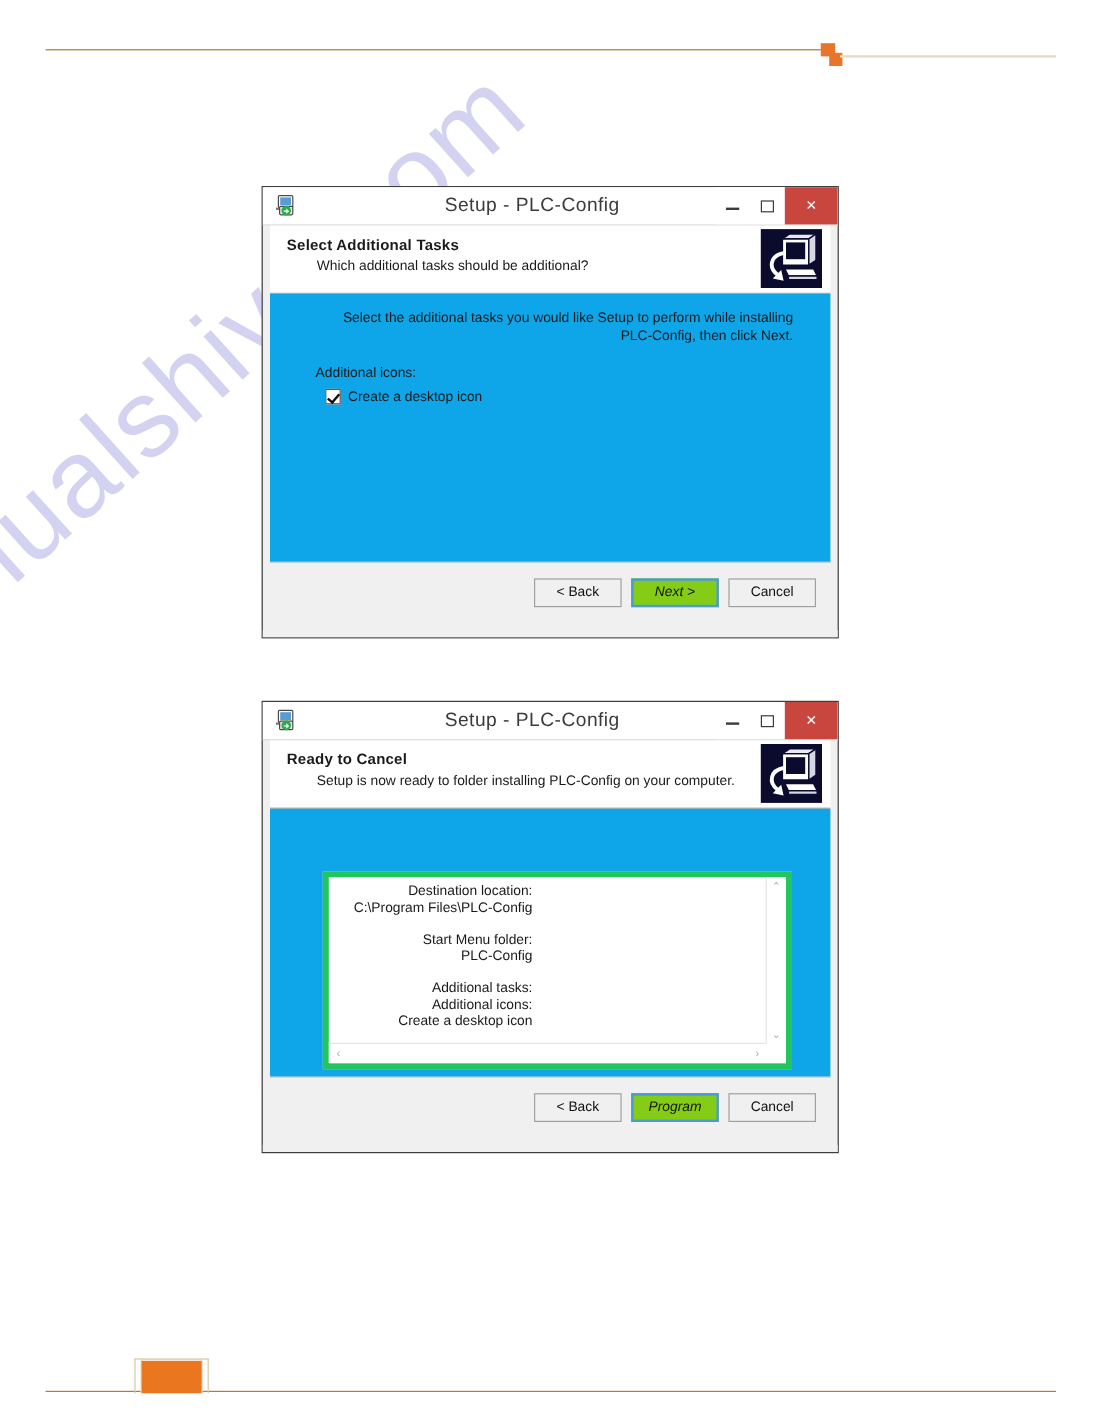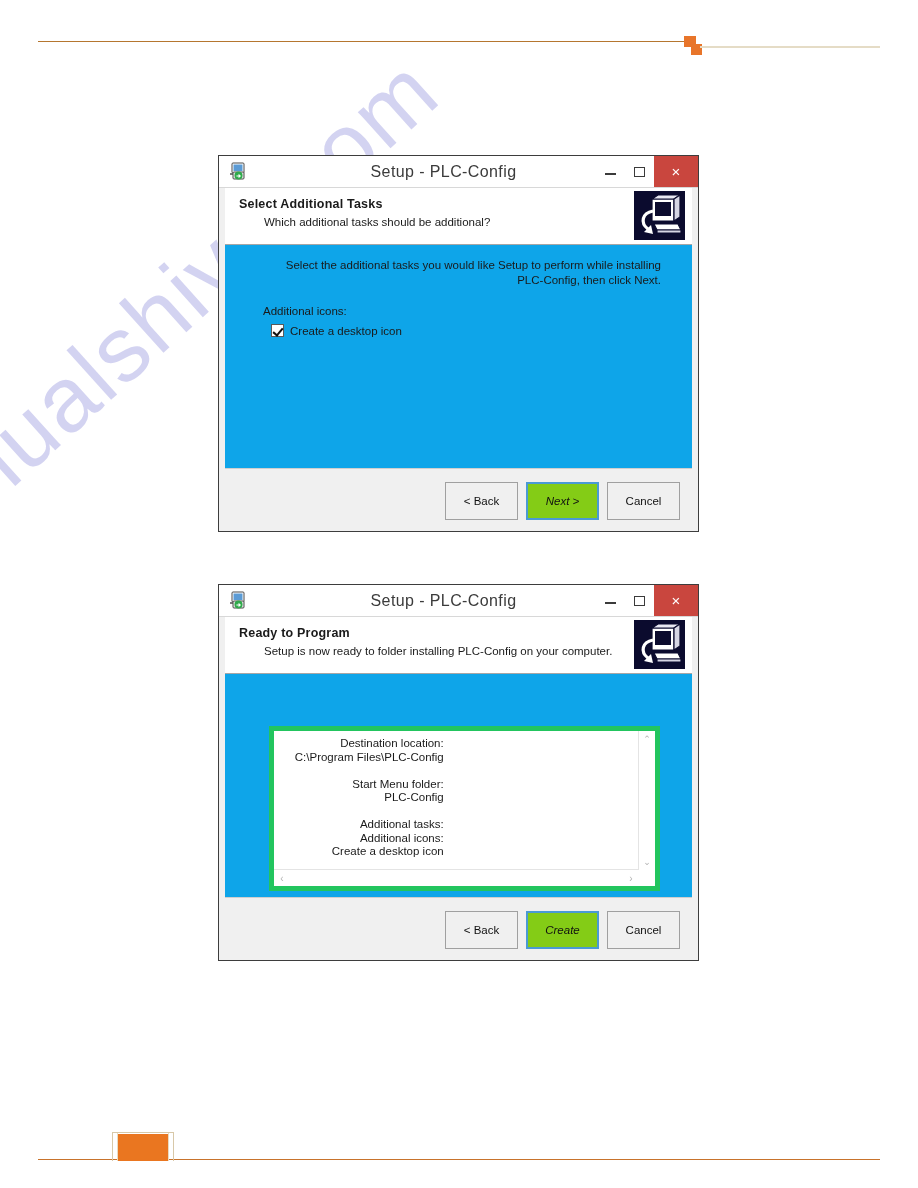--- a/index.html
+++ b/index.html
@@ -304,21 +304,21 @@
     background: #f0f0f0;
     margin: 0 6px;
   }
   .btn-row {
     position: absolute;
     right: 12px; top: 13px;
     display: flex;
     gap: 8px;
   }
   .btn {
-    width: 73px; height: 38px;
+    width: 73px; height: 24px;
     background: #f0f0f0;
     border: 1px solid #a0a0a0;
     font-size: 11.5px;
     color: #111111;
     display: flex;
     align-items: center;
     justify-content: center;
     box-sizing: border-box;
     font-family: "Liberation Sans", sans-serif;
   }
@@ -425,21 +425,21 @@
           <span class="glyph-min"></span>
         </div>
       <div class="win-btn">
           <span class="glyph-max"></span>
         </div>
       <div class="win-btn close">×</div>
     </div>
   </div>
 
   <div class="dlg-header">
-    <div class="dlg-header-title">Ready to Program</div>
+    <div class="dlg-header-title">Ready to Cancel</div>
     <div class="dlg-header-sub">Setup is now ready to folder installing PLC-Config on your computer.</div>
     <div class="dlg-header-icon">
       <svg viewBox="0 0 51 49" width="51" height="49">
         <rect x="0" y="0" width="51" height="49" fill="#0b0b2e"></rect>
         <path d="M18 8 L40 8 L40 30 L18 30 Z" fill="#ffffff" stroke="#0b0b2e" stroke-width="1.2"></path>
         <path d="M18 8 L24 4 L46 4 L40 8 Z" fill="#e9e9f2" stroke="#0b0b2e" stroke-width="1.2"></path>
         <path d="M40 8 L46 4 L46 26 L40 30 Z" fill="#d6d6e4" stroke="#0b0b2e" stroke-width="1.2"></path>
         <rect x="21" y="11" width="16" height="14" fill="#0b0b2e"></rect>
         <path d="M20 33 L44 33 L47 39 L23 39 Z" fill="#ffffff" stroke="#0b0b2e" stroke-width="1.2"></path>
         <path d="M23 39 L47 39 L47 42 L23 42 Z" fill="#d6d6e4" stroke="#0b0b2e" stroke-width="1.2"></path>
@@ -472,21 +472,21 @@
         <div class="arr right">›</div>
       </div>
 
       <div class="scroll-corner"></div>
     </div>
   </div>
 
   <div class="dlg-footer">
     <div class="btn-row">
       <div class="btn">&lt; Back</div>
-      <div class="btn primary">Create</div>
+      <div class="btn primary">Program</div>
       <div class="btn">Cancel</div>
     </div>
   </div>
   <div class="dlg-bottom-pad"></div>
 </div>
 
 <div class="page-deco-bottom">
   <div class="deco-bot-line"></div>
   <div class="deco-bot-box-brackets"></div>
   <div class="deco-bot-box"></div>

